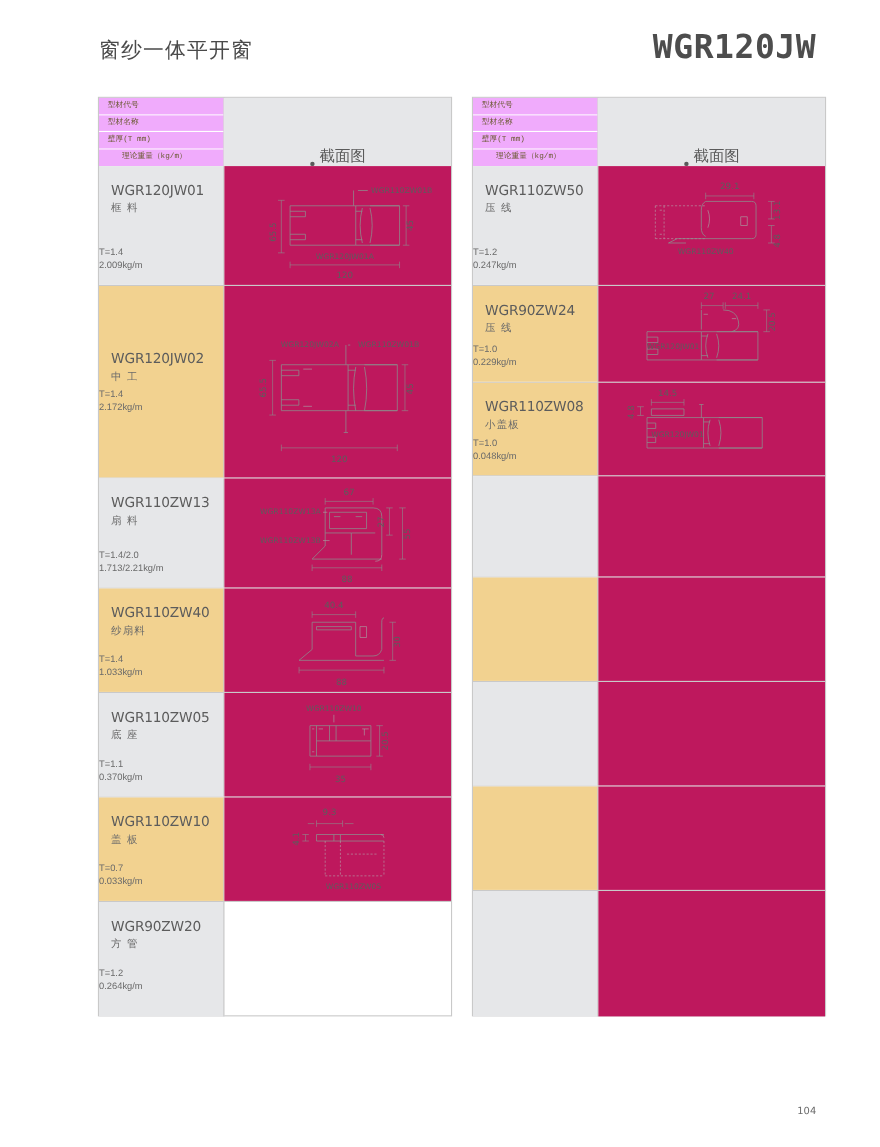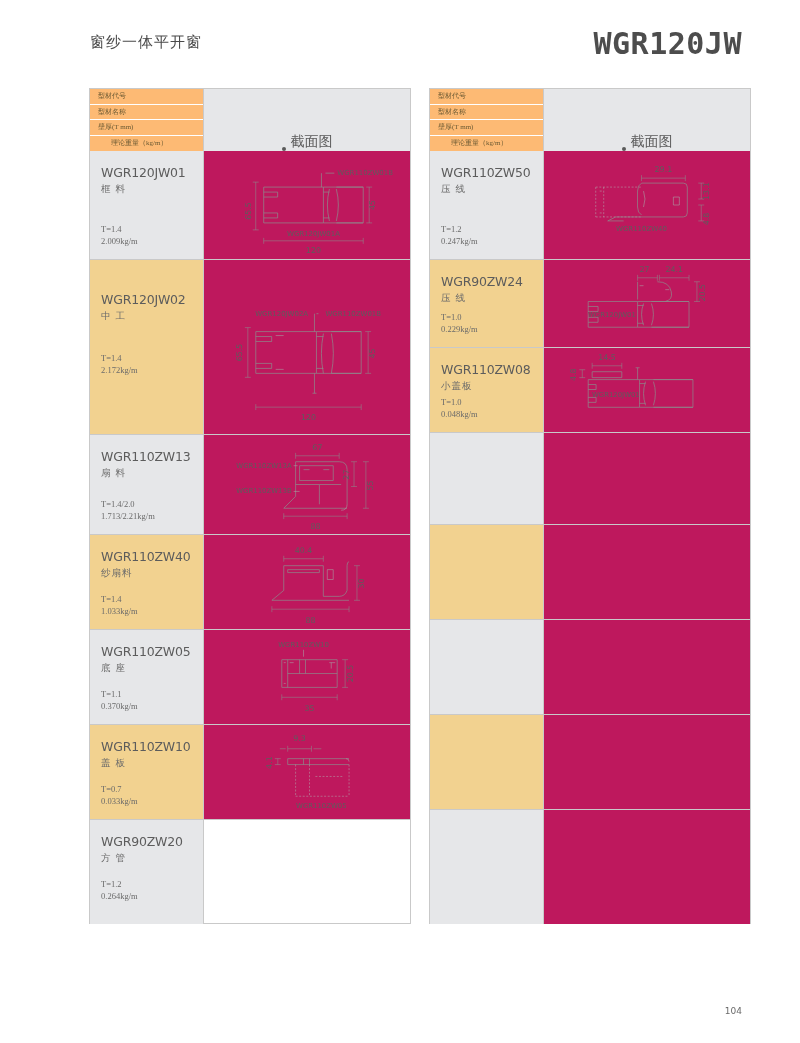--- a/index.html
+++ b/index.html
@@ -10,21 +10,21 @@
     overflow: hidden;
   }
   .page { position: relative; width: 800px; height: 1043px; background: #fff; }
 
   
   .header {
     position: absolute; left: 0; top: 0; width: 800px; height: 80px;
   }
   .header-title {
     position: absolute; left: 90px; top: 33px;
-    font-size: 15px; color: #4a4a4a; letter-spacing: 1px;
+    font-size: 19px; color: #4a4a4a; letter-spacing: 1px;
     font-family: "DejaVu Sans", "Liberation Sans", sans-serif;
   }
   .header-code {
     position: absolute; right: 58px; top: 26px;
     font-size: 30px; font-weight: bold; color: #4d4d4d;
     letter-spacing: 0.5px;
     font-family: "DejaVu Sans Mono", "Liberation Mono", monospace;
     text-align: center;
   }
 
@@ -35,25 +35,25 @@
     background: #fff;
   }
   .col-left  { left: 89px; }
   .col-right { left: 429px; }
 
   
   .thead { display: flex; width: 100%; height: 62px; }
   .thead-labels { width: 114px; height: 100%; border-right: 1px solid #c9c9c9; }
   .thead-labels .lbl {
     height: 15.5px; line-height: 15.5px;
-    background: #fdba74;
+    background: #f0abfc;
     border-bottom: 1px solid #ffffff;
     font-size: 7px; color: #6b5a33;
     padding-left: 8px;
-    font-family: Liberation Serif, serif;
+    font-family: Liberation Mono, monospace;
     white-space: nowrap; overflow: hidden;
   }
   .thead-labels .lbl:last-child { border-bottom: none; padding-left: 21px; }
   .thead-section {
     flex: 1; background: #e6e7e9;
     display: flex; align-items: flex-end; justify-content: center;
     font-size: 14px; color: #5a5a5a;
     font-family: "DejaVu Sans", "Liberation Sans", sans-serif;
   }
   .thead-section .dot {
@@ -77,23 +77,23 @@
     font-size: 12.5px; color: #5c5c5c; letter-spacing: -0.2px;
     font-family: "DejaVu Sans", "Liberation Sans", sans-serif;
     white-space: nowrap;
   }
   .name {
     font-size: 9.5px; color: #6a6a6a; margin-top: 3px;
     font-family: "DejaVu Sans", "Liberation Sans", sans-serif;
     letter-spacing: 1px;
   }
   .spec {
-    position: absolute; left: 11px; bottom: 12px;
+    position: absolute; left: 0; bottom: 12px;
     font-size: 8.5px; color: #6a6a6a; line-height: 12px;
-    font-family: Liberation Serif, serif;
+    font-family: Liberation Sans, sans-serif;
   }
   .cell-fig {
     flex: 1; background: #be185d;
     position: relative;
   }
   .cell-fig svg { display: block; width: 100%; height: 100%; }
   .dimtxt { font-family: "DejaVu Sans", "Liberation Sans", sans-serif; font-size: 8px; fill: #5d5d5d; }
   .parttxt { font-family: "DejaVu Sans", "Liberation Sans", sans-serif; font-size: 7px; fill: #5d5d5d; }
   .ln { stroke: #8d8d8d; stroke-width: 0.7; fill: none; }
   .ln2 { stroke: #a8a8a8; stroke-width: 0.55; fill: none; }
@@ -158,21 +158,21 @@
             <path class="dim" d="M166 36 L166 72 M163 36 L169 36 M163 72 L169 72"></path>
             <text class="dimtxt" x="172" y="54" transform="rotate(-90 172 54)" text-anchor="middle">45</text>
             <text class="parttxt" x="110" y="85" text-anchor="middle">WGR120JW01A</text>
             <path class="dim" d="M60 90 H160 M60 87 V93 M160 87 V93"></path>
             <text class="dimtxt" x="110" y="102" text-anchor="middle">120</text>
           </svg>
         </div>
       </div>
 
       <div class="row" style="height:175px">
-        <div class="cell-info gold" style="padding-top:32px">
+        <div class="cell-info gold" style="padding-top:58px">
           <div class="code">WGR120JW02</div>
           <div class="name">中 工</div>
           <div class="spec" style="bottom:58px">
             <div>T=1.4</div>
             <div>2.172kg/m</div>
           </div>
         </div>
         <div class="cell-fig">
           <svg viewBox="0 0 207 175">
             <text class="dimtxt" x="38" y="93" transform="rotate(-90 38 93)" text-anchor="middle">65.5</text>

